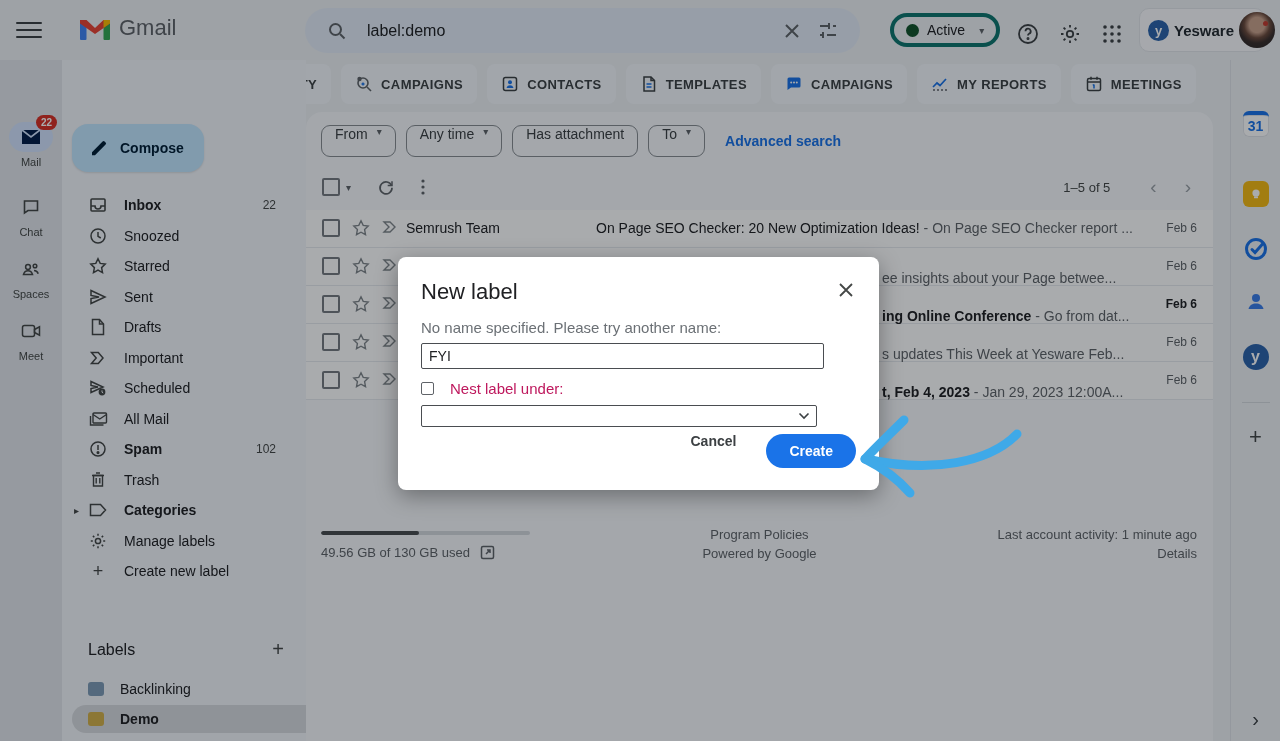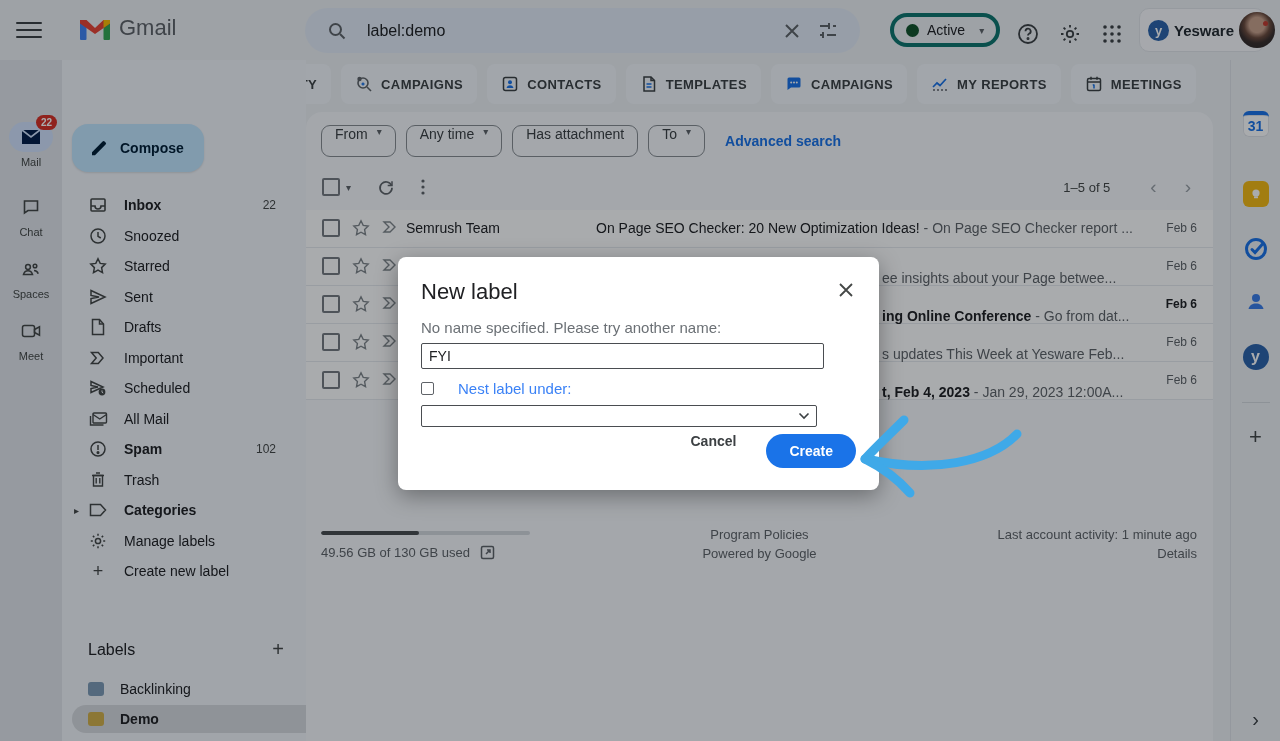--- a/index.html
+++ b/index.html
@@ -102,21 +102,21 @@
   .rp-plus { font-size:22px; color:#444746; }
   .rp-chev { font-size:20px; color:#3c4043; }
 
   
   .overlay { position:absolute; inset:0; background:rgba(4,8,14,.34); z-index:50; }
   .dialog { position:absolute; left:398px; top:257px; width:481px; height:233px; background:#fff; border-radius:8px; z-index:60; padding:22px 23px; box-shadow:0 6px 22px rgba(0,0,0,.35); }
   .dlg-title { font-size:22px; color:#202124; }
   .dlg-close { position:absolute; right:20px; top:20px; width:26px; height:26px; display:flex; align-items:center; justify-content:center; color:#444746; cursor:pointer; }
   .dlg-msg { margin-top:14px; font-size:15px; color:#6b7075; }
   .dlg-input { margin-top:7px; width:403px; height:26px; border:1px solid #4a4d51; border-radius:2px; font-size:14px; color:#202124; padding:0 7px; font-family:inherit; outline:none; display:block; }
-  .nest { margin-top:11px; display:flex; align-items:center; gap:24px; font-size:15px; color:#3b82f6; }
+  .nest { margin-top:11px; display:flex; align-items:center; gap:16px; font-size:15px; color:#be185d; }
   .nest .box { width:13px; height:13px; border:1.5px solid #5f6368; border-radius:2px; cursor:pointer; }
   .dlg-select { margin-top:8px; width:396px; height:22px; border:1px solid #4a4d51; border-radius:2px; display:flex; align-items:center; justify-content:flex-end; padding-right:6px; color:#3c4043; cursor:pointer; background:#fff; }
   .dlg-actions { position:absolute; right:23px; bottom:22px; display:flex; align-items:center; gap:30px; }
   .btn-cancel { font-size:14px; font-weight:bold; color:#3c4043; cursor:pointer; }
   .btn-create { background:#1a73e8; color:#fff; font-size:14px; font-weight:bold; border:none; border-radius:17px; padding:9px 23px; cursor:pointer; font-family:inherit;margin-top:20px; }
   .arrow-svg { position:absolute; left:850px; top:404px; z-index:70; pointer-events:none; }
 </style>
 </head>
 <body>
 

